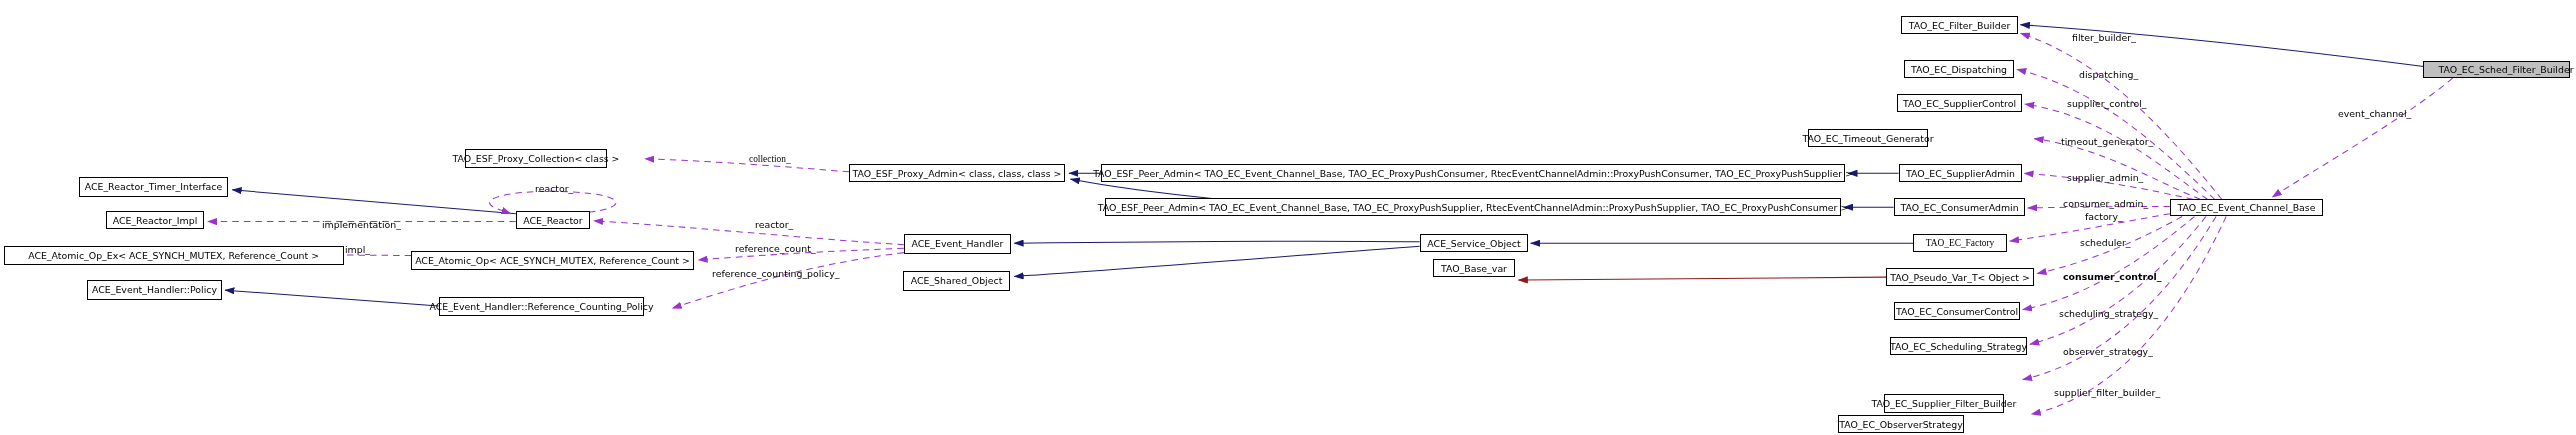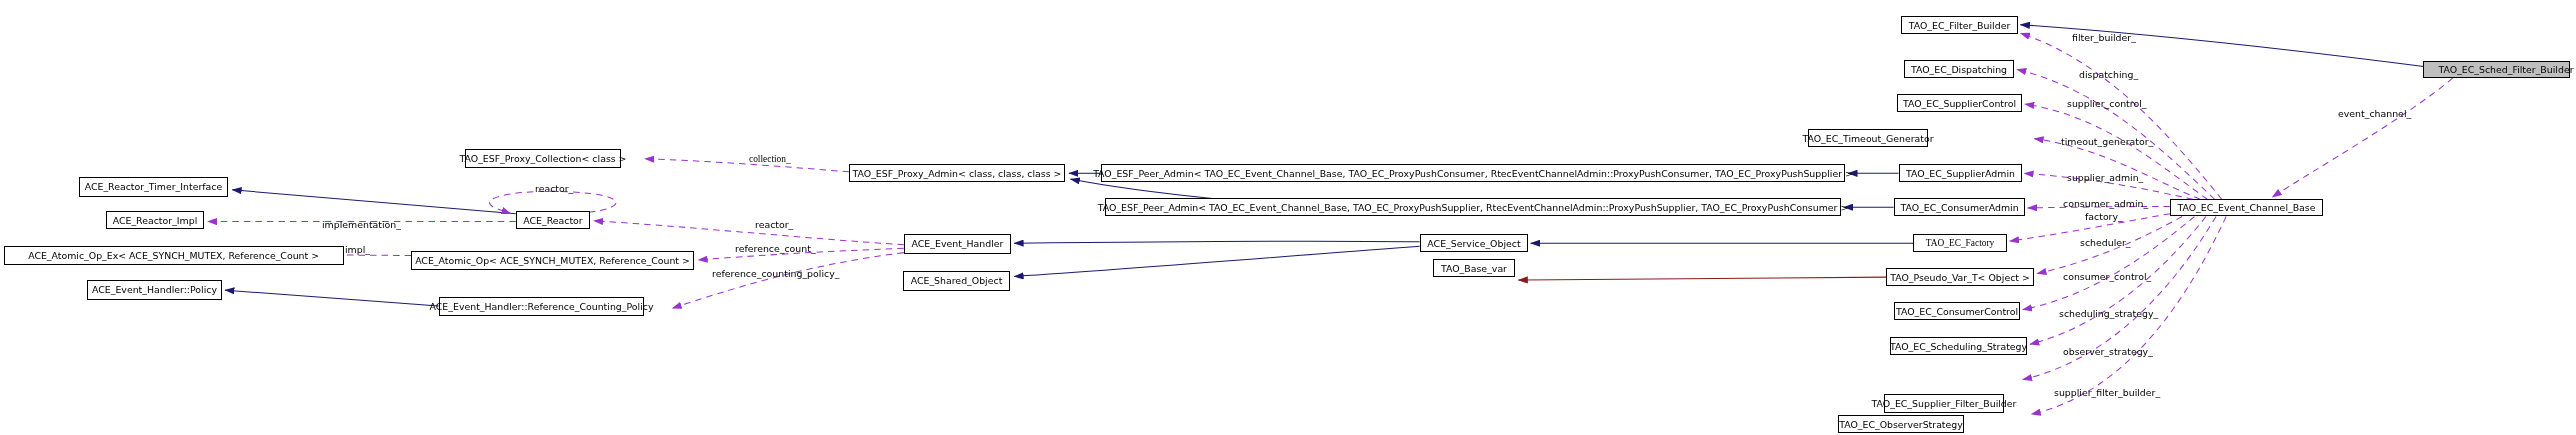--- a/index.html
+++ b/index.html
@@ -84,21 +84,21 @@
     <path class="edge-usage" d="M 3058,300 C 2995,380 2912,452 2814,477" marker-end="url(#arrow-usage)"></path>
     <path class="edge-usage" d="M 3072,300 C 3012,400 2925,498 2804,526" marker-end="url(#arrow-usage)"></path>
     <path class="edge-usage" d="M 3086,300 C 3030,420 2945,545 2816,574" marker-end="url(#arrow-usage)"></path>
   </svg>
 
   <div id="nodes-layer">
       <div class="node" style="left: 79px; top: 177px; width: 149px; height: 19.5px;">ACE_Reactor_Timer_Interface</div>
       <div class="node" style="left: 106px; top: 211px; width: 98px; height: 18px;">ACE_Reactor_Impl</div>
       <div class="node" style="left: 3.6px; top: 246px; width: 340px; height: 19px;">ACE_Atomic_Op_Ex&lt; ACE_SYNCH_MUTEX, Reference_Count &gt;</div>
       <div class="node" style="left: 87px; top: 280px; width: 135px; height: 19.5px;">ACE_Event_Handler::Policy</div>
-      <div class="node" style="left: 465px; top: 149px; width: 156px; height: 19px;">TAO_ESF_Proxy_Collection&lt; class &gt;</div>
+      <div class="node" style="left: 465px; top: 149px; width: 142px; height: 19px;">TAO_ESF_Proxy_Collection&lt; class &gt;</div>
       <div class="node" style="left: 516px; top: 211px; width: 74px; height: 18px;">ACE_Reactor</div>
       <div class="node" style="left: 411px; top: 251px; width: 283px; height: 19px;">ACE_Atomic_Op&lt; ACE_SYNCH_MUTEX, Reference_Count &gt;</div>
       <div class="node" style="left: 439px; top: 297px; width: 205px; height: 19px;">ACE_Event_Handler::Reference_Counting_Policy</div>
       <div class="node" style="left: 849px; top: 164px; width: 216px; height: 18px;">TAO_ESF_Proxy_Admin&lt; class, class, class &gt;</div>
       <div class="node" style="left: 904px; top: 234px; width: 107px; height: 19.5px;">ACE_Event_Handler</div>
       <div class="node" style="left: 903px; top: 271px; width: 107px; height: 19.5px;">ACE_Shared_Object</div>
       <div class="node" style="left: 1101px; top: 164px; width: 744px; height: 18px;">TAO_ESF_Peer_Admin&lt; TAO_EC_Event_Channel_Base, TAO_EC_ProxyPushConsumer, RtecEventChannelAdmin::ProxyPushConsumer, TAO_EC_ProxyPushSupplier &gt;</div>
       <div class="node" style="left: 1105px; top: 198px; width: 736px; height: 18px;">TAO_ESF_Peer_Admin&lt; TAO_EC_Event_Channel_Base, TAO_EC_ProxyPushSupplier, RtecEventChannelAdmin::ProxyPushSupplier, TAO_EC_ProxyPushConsumer &gt;</div>
       <div class="node" style="left: 1420px; top: 234px; width: 108px; height: 18px;">ACE_Service_Object</div>
       <div class="node" style="left: 1433px; top: 259px; width: 82px; height: 18px;">TAO_Base_var</div>
@@ -119,21 +119,21 @@
     </div>
   <div id="labels-layer">
       <div class="edge-label" style="left: 2072px; top: 32px;">filter_builder_</div>
       <div class="edge-label" style="left: 2079px; top: 69px;">dispatching_</div>
       <div class="edge-label" style="left: 2067px; top: 98px;">supplier_control_</div>
       <div class="edge-label" style="left: 2061px; top: 136px;">timeout_generator_</div>
       <div class="edge-label" style="left: 2067px; top: 172px;">supplier_admin_</div>
       <div class="edge-label" style="left: 2063px; top: 198px;">consumer_admin_</div>
       <div class="edge-label" style="left: 2085px; top: 211px;">factory_</div>
       <div class="edge-label" style="left: 2080px; top: 237px;">scheduler_</div>
-      <div class="edge-label" style="left: 2063px; top: 271px;">consumer_control_</div>
+      <div class="edge-label" style="left: 2063px; top: 271px; font-weight: bold;">consumer_control_</div>
       <div class="edge-label" style="left: 2059px; top: 308px;">scheduling_strategy_</div>
       <div class="edge-label" style="left: 2063px; top: 346px;">observer_strategy_</div>
       <div class="edge-label" style="left: 2054px; top: 387px;">supplier_filter_builder_</div>
       <div class="edge-label" style="left: 2338px; top: 108px;">event_channel_</div>
       <div class="edge-label" style="left: 749px; top: 154px; font-family: Liberation Serif, serif;">collection_</div>
       <div class="edge-label" style="left: 535px; top: 183px;">reactor_</div>
       <div class="edge-label" style="left: 755px; top: 219px;">reactor_</div>
       <div class="edge-label" style="left: 322px; top: 219px;">implementation_</div>
       <div class="edge-label" style="left: 345px; top: 244px;">impl_</div>
       <div class="edge-label" style="left: 735px; top: 243px;">reference_count_</div>

